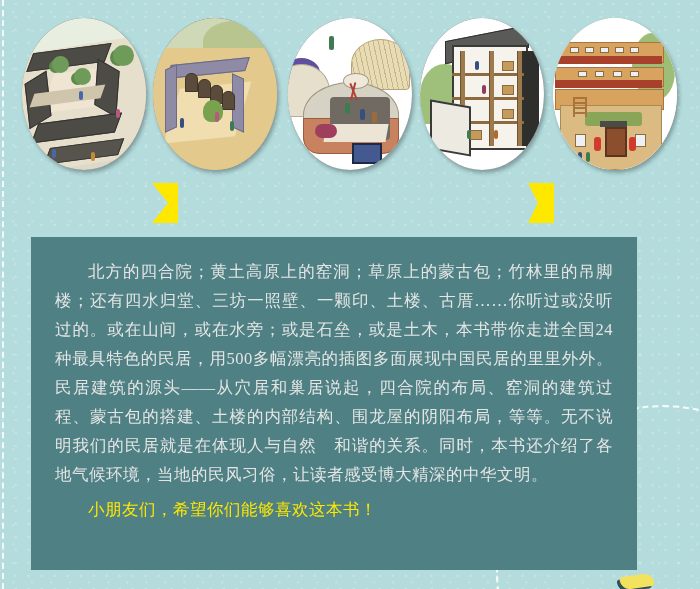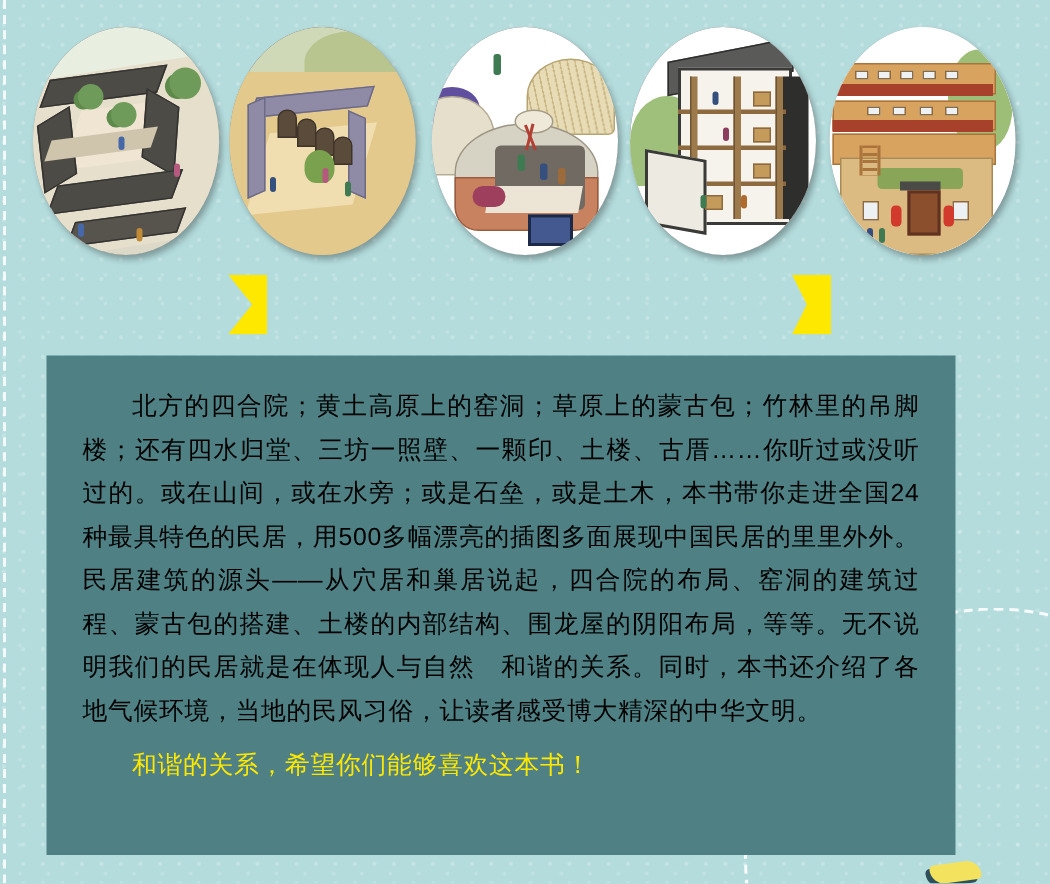--- a/index.html
+++ b/index.html
@@ -332,22 +332,22 @@
     top: 237px;
     width: 606px;
     height: 333px;
     background: #4e8084;
     z-index: 3;
     box-sizing: border-box;
     padding: 20px 24px 14px 24px;
   }
   .panel .para {
     margin: 0;
-    color: #000000;
-    font-family: Liberation Sans, sans-serif;
+    color: #e5e5e5;
+    font-family: Liberation Serif, serif;
     font-size: 16.5px;
     line-height: 29px;
     text-align: justify;
     text-indent: 2em;
     letter-spacing: .5px;
   }
   .panel .closing {
     margin: 6px 0 0 0;
     color: #ffe800;
     font-family: "DejaVu Serif", "Liberation Serif", serif;
@@ -499,18 +499,18 @@
 
   </div>
 
   <div class="ribbon">
     <div class="tail tail-left"></div>
     <div class="tail tail-right"></div>
   </div>
 
   <div class="panel">
     <p class="para">北方的四合院；黄土高原上的窑洞；草原上的蒙古包；竹林里的吊脚楼；还有四水归堂、三坊一照壁、一颗印、土楼、古厝……你听过或没听过的。或在山间，或在水旁；或是石垒，或是土木，本书带你走进全国24种最具特色的民居，用500多幅漂亮的插图多面展现中国民居的里里外外。民居建筑的源头——从穴居和巢居说起，四合院的布局、窑洞的建筑过程、蒙古包的搭建、土楼的内部结构、围龙屋的阴阳布局，等等。无不说明我们的民居就是在体现人与自然　和谐的关系。同时，本书还介绍了各地气候环境，当地的民风习俗，让读者感受博大精深的中华文明。</p>
-    <p class="closing">和谐的关系，希望你们能够喜欢这本书！</p>
+    <p class="closing">小朋友们，希望你们能够喜欢这本书！</p>
   </div>
 
   <div class="bottom-accent"></div>
 
 </div>
 
 </body></html>

